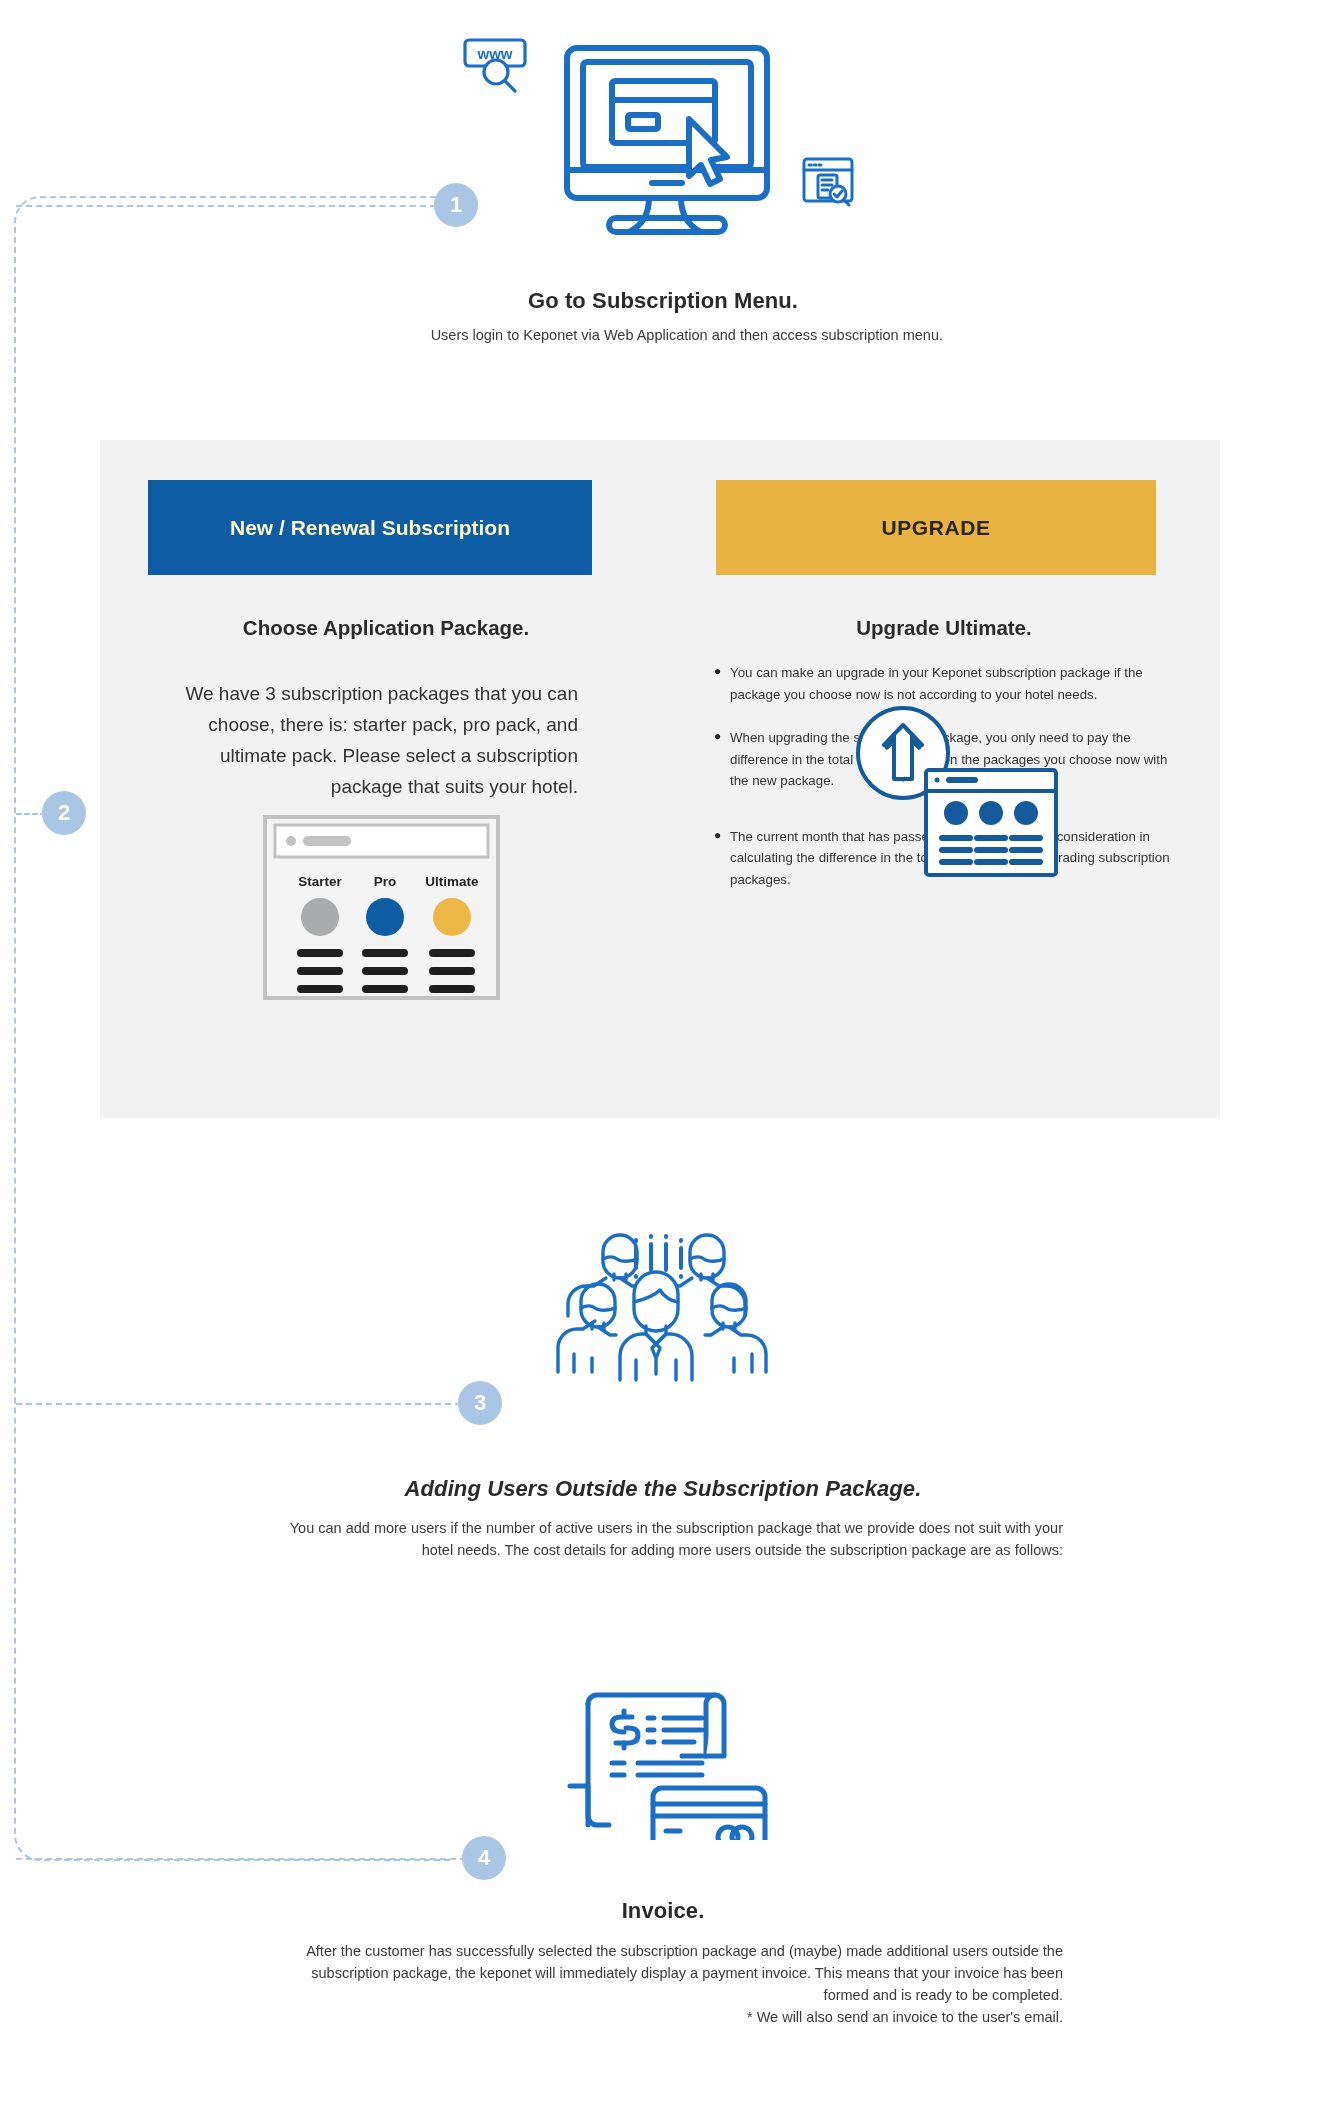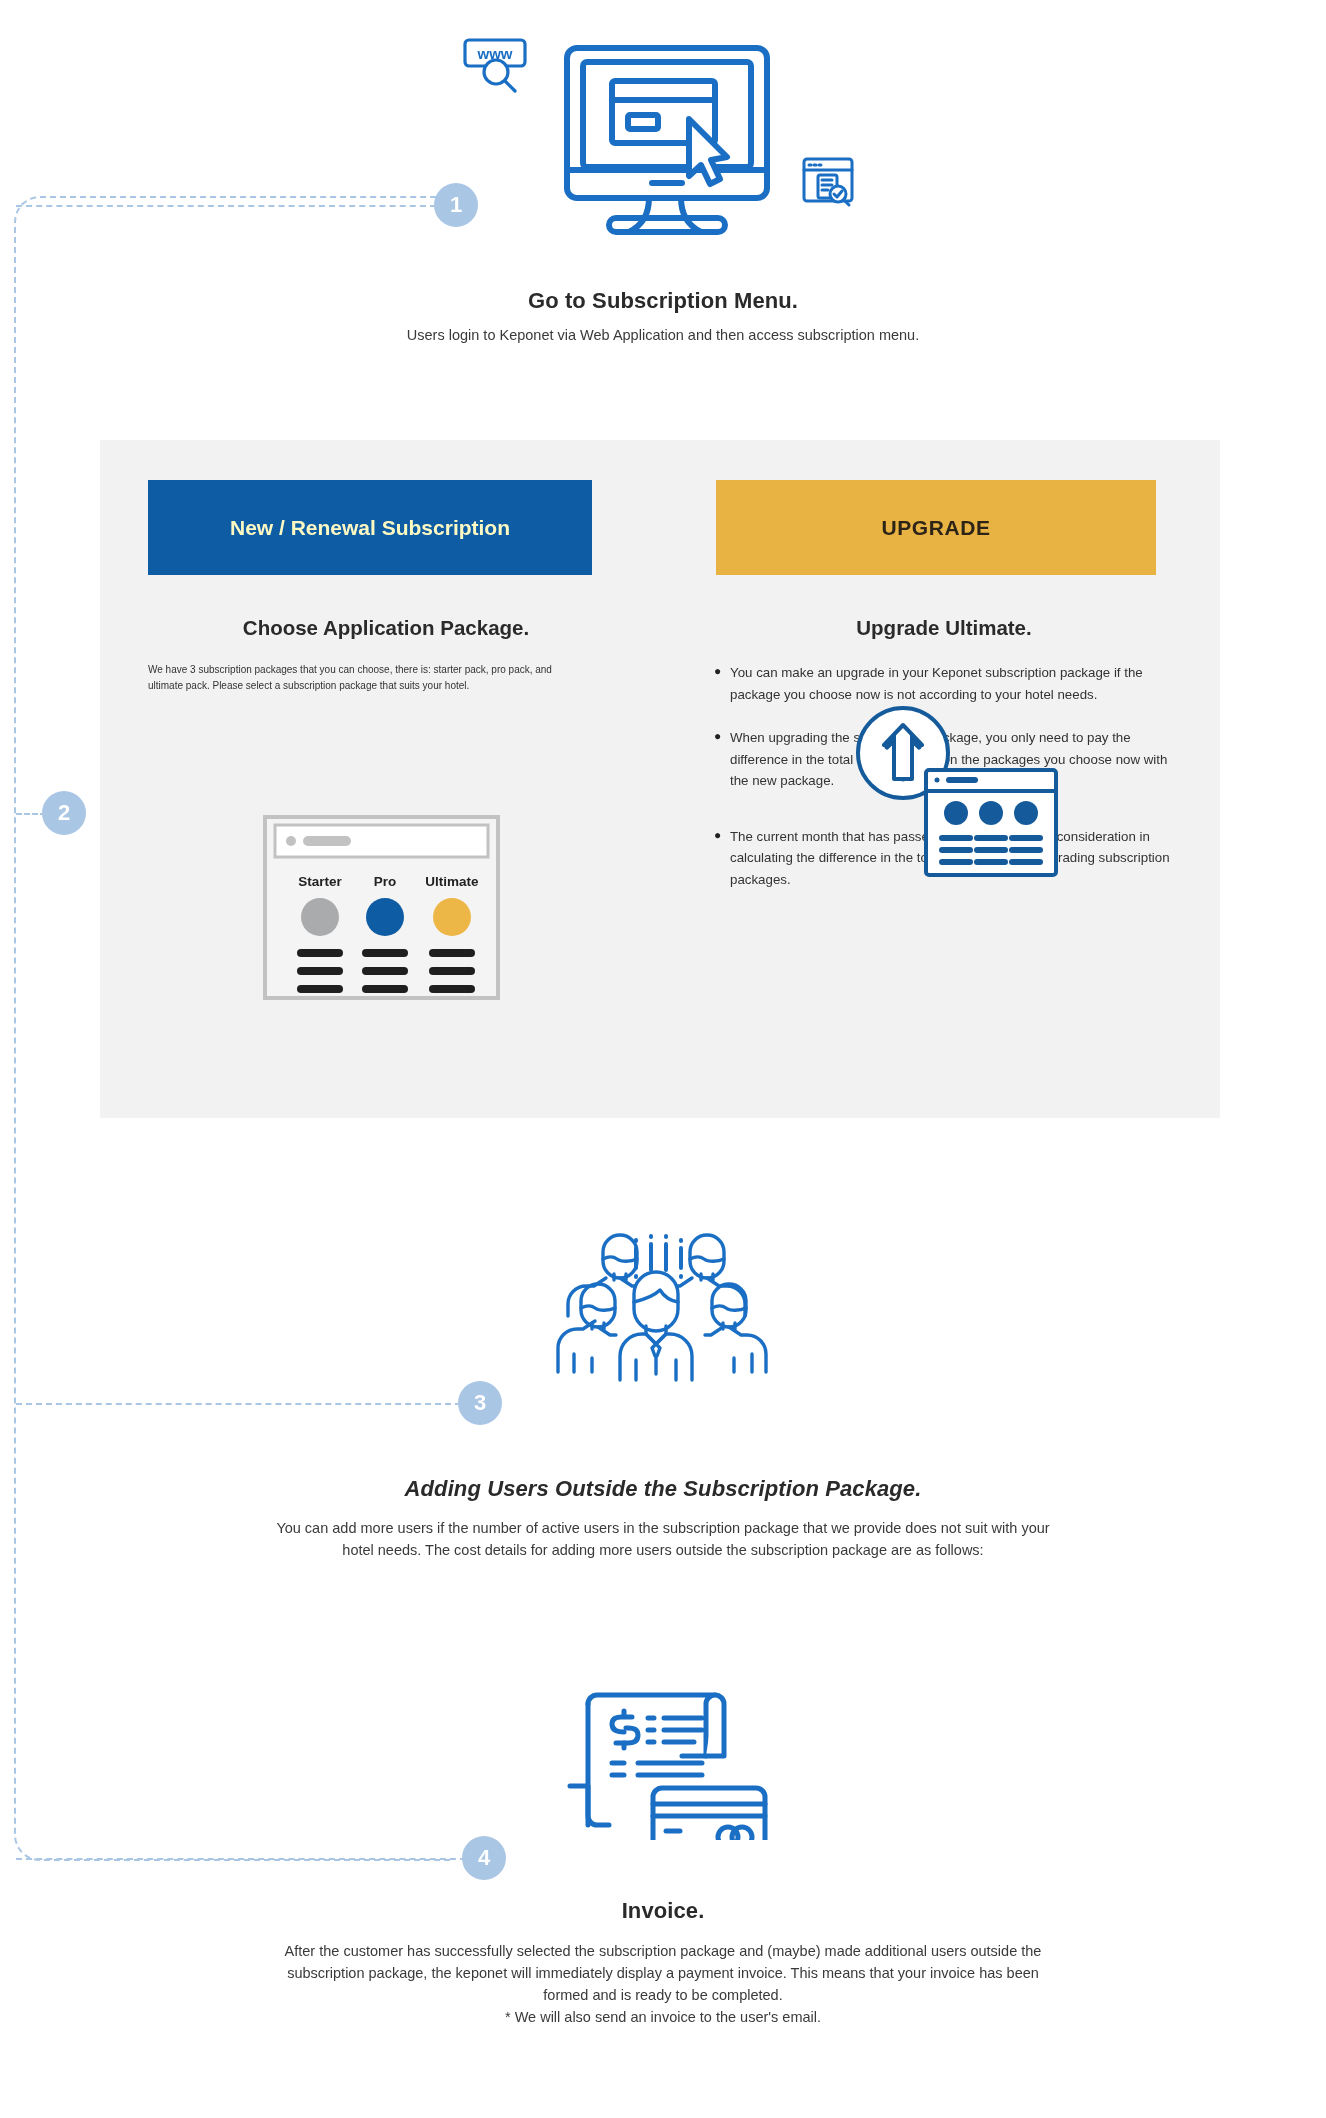--- a/index.html
+++ b/index.html
@@ -69,21 +69,21 @@
     font-size: 22px;
     font-weight: 700;
     color: #2a2a2a;
     text-align: center;
     letter-spacing: .1px;
   }
   .step-desc {
     font-size: 14.5px;
     line-height: 1.5;
     color: #3a3a3a;
-    text-align: center;
+    text-align: right;
   }
 
   
   #step1-icon { left: 463px; top: 28px; width: 400px; height: 210px; }
   #step1-title { left: 363px; top: 288px; width: 600px; }
   #step1-desc  { left: 383px; top: 325px; width: 560px; }
 
   
   .panel {
     position: absolute;
@@ -116,24 +116,25 @@
     font-size: 20.5px;
     font-weight: 700;
     text-align: center;
     color: #2a2a2a;
   }
   #title-left  { left: 0px; top: 176px; width: 572px; }
   #title-right { left: 0px; top: 176px; width: 552px; }
 
   #para-left {
     position: absolute;
-    left: 48px; top: 222px; width: 430px;
-    font-size: 10px;
+    left: 48px; top: 238px; width: 430px;
+    font-size: 19px;
     line-height: 1.64;
     color: #333333;
+    text-align: right;
   }
 
   .bullets {
     position: absolute;
     left: 46px; top: 222px; width: 470px;
     font-size: 13.3px;
     line-height: 1.62;
     color: #333333;
   }
   .bullet-row {

